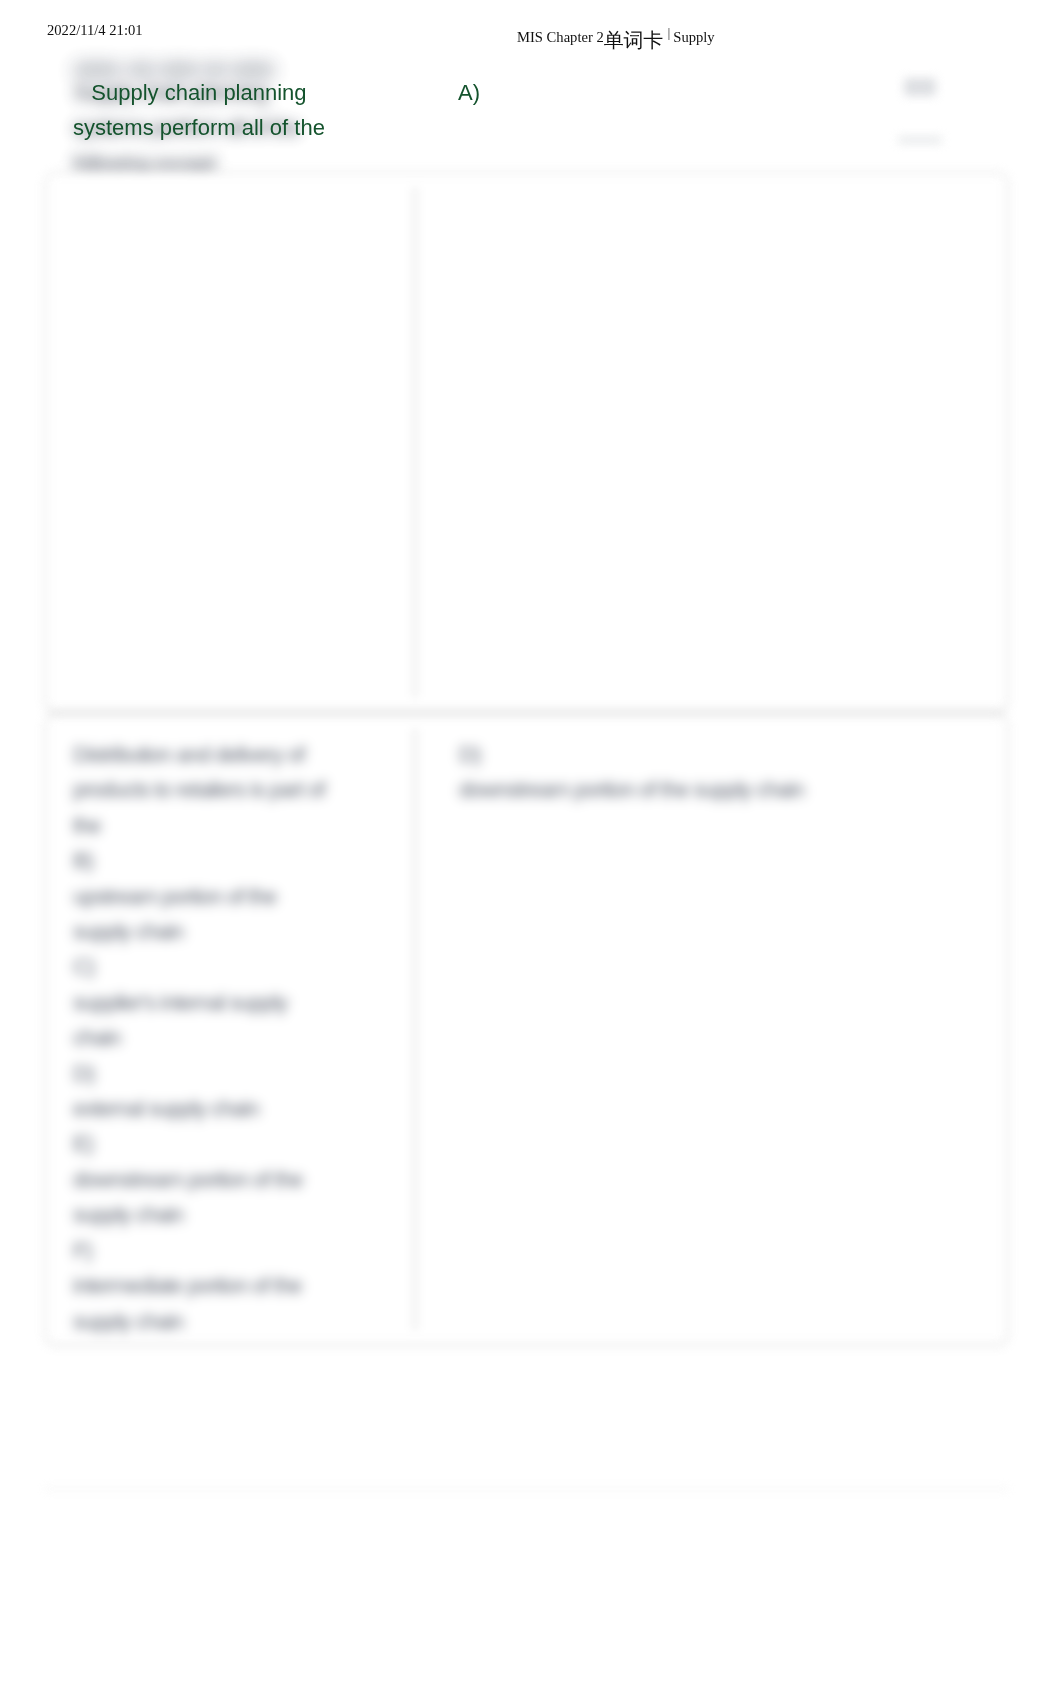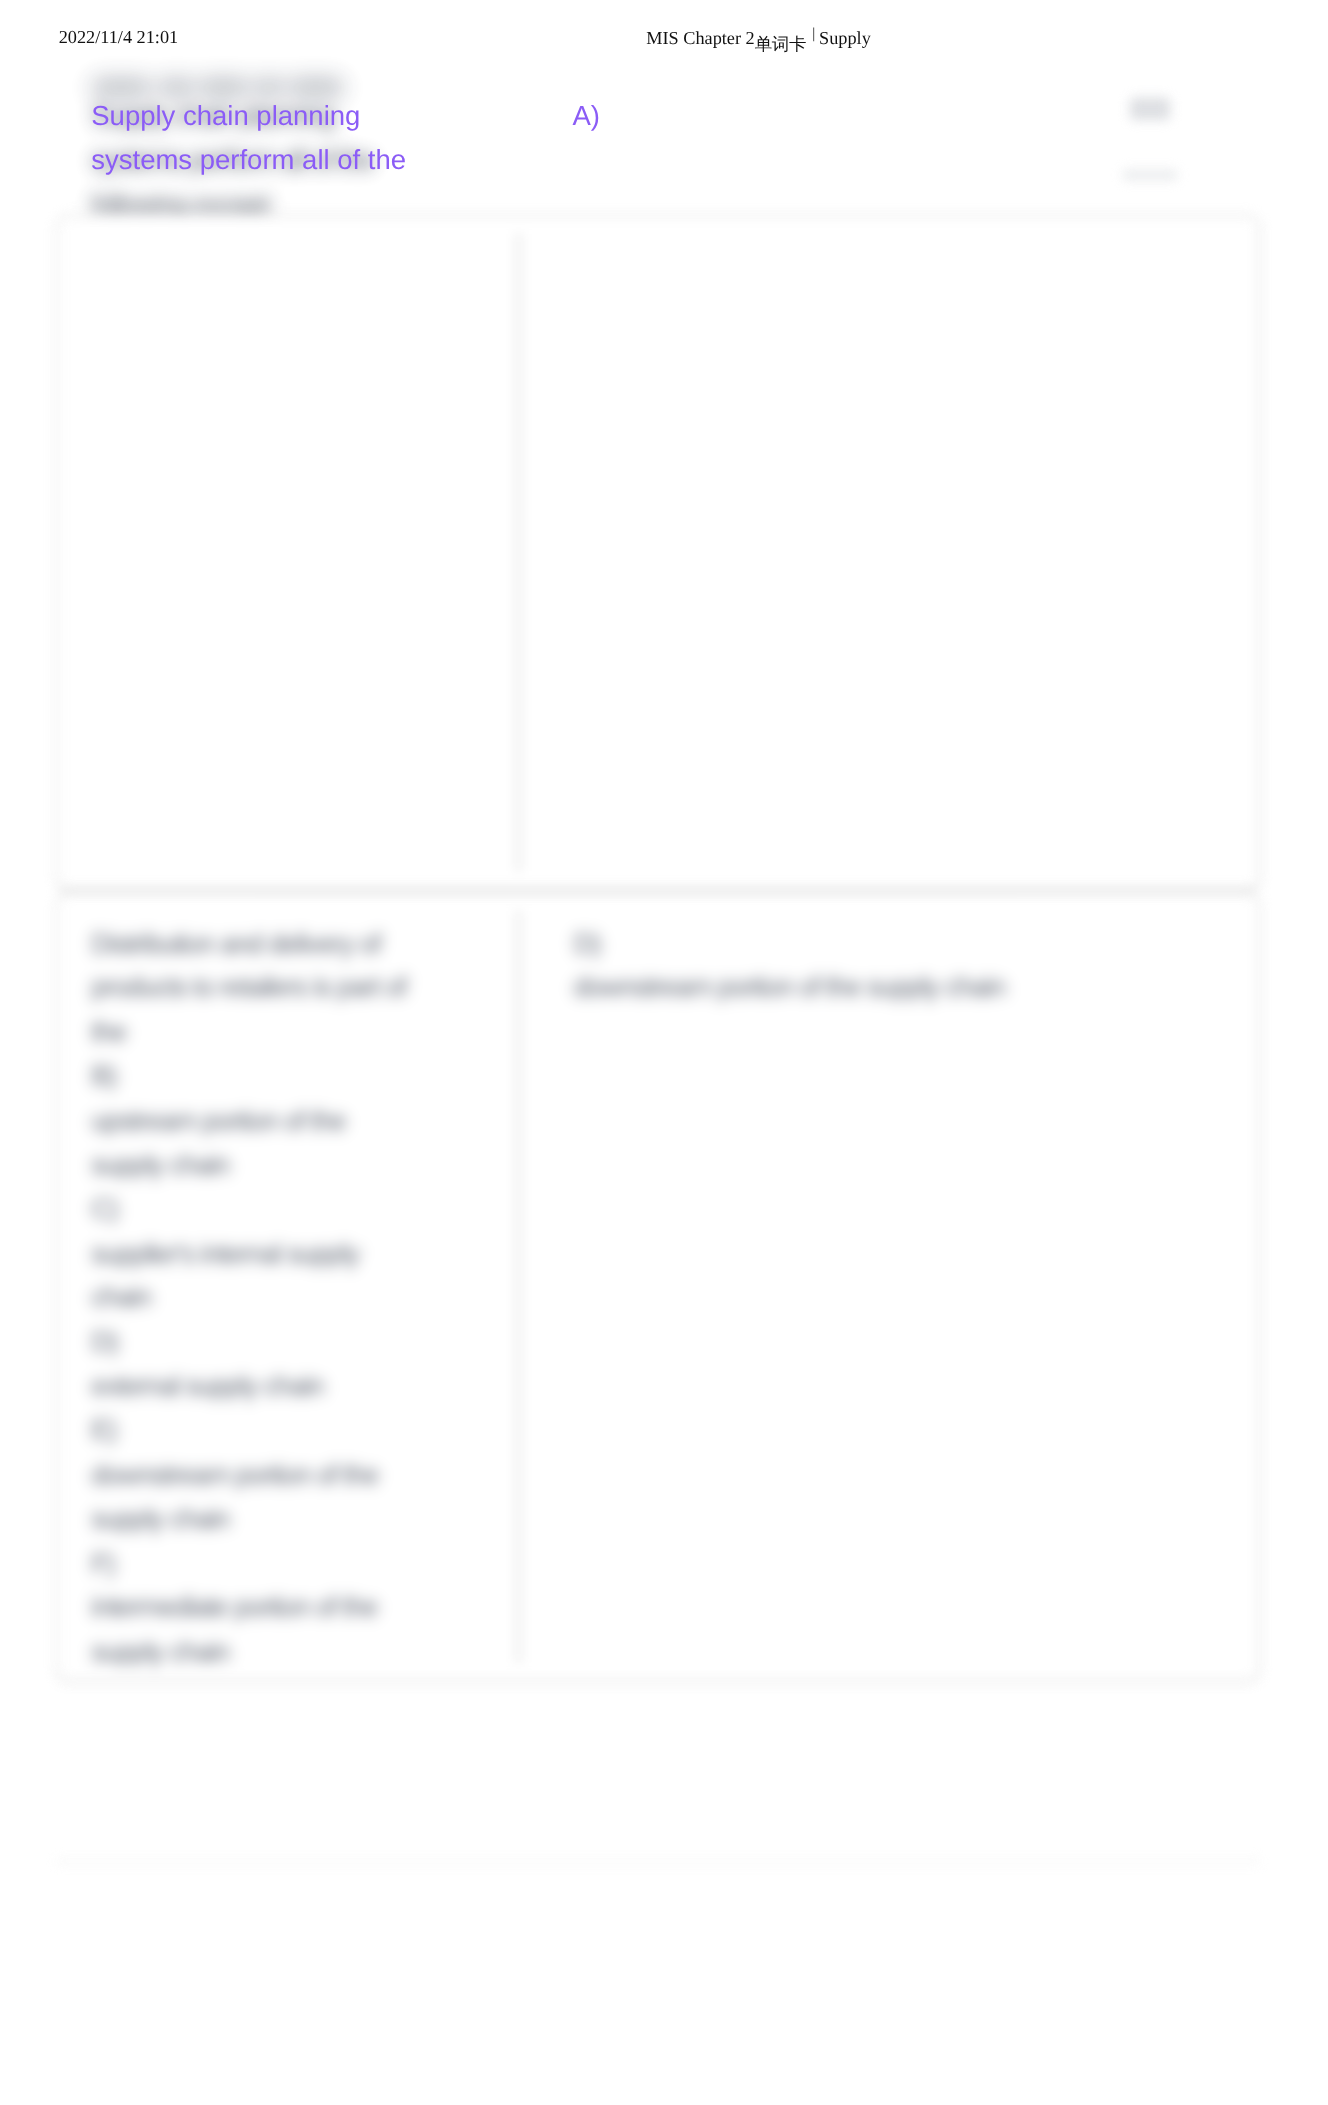--- a/index.html
+++ b/index.html
@@ -5,21 +5,21 @@
   html,body{margin:0;padding:0;}
   body{width:1062px;height:1684px;background:#ffffff;-webkit-font-smoothing:antialiased;
        font-family:"Liberation Sans",sans-serif;overflow:hidden;}
   .page{position:relative;width:1062px;height:1684px;background:#fff;overflow:hidden;}
 
   
   .print-header{position:absolute;top:0;left:0;width:1062px;height:48px;opacity:0.999;
        font-family:"Liberation Serif",serif;font-size:14.6px;color:#111;z-index:30;filter:blur(0.32px);}
   .print-header .date{position:absolute;left:47px;top:22px;white-space:nowrap;}
   .print-header .title{position:absolute;left:517px;top:22px;white-space:nowrap;}
-  .cjk{font-family:Liberation Mono, monospace;font-size:14px;position:relative;top:5px;letter-spacing:-0.3px;text-align:center;}
+  .cjk{font-family:Liberation Mono, monospace;font-size:20px;position:relative;top:5px;letter-spacing:-0.3px;text-align:center;}
   .pipe{position:relative;top:-5px;font-size:12px;padding:0 3px 0 5px;}
 
   
   .blurlayer{position:absolute;left:0;top:0;width:1062px;height:1684px;
        filter:blur(4.6px);opacity:0.85;z-index:10;}
   .card2 .col{filter:blur(3.4px);opacity:.95;padding-top:22px;}
   .ctop{filter:blur(5.2px);opacity:1;}
   .ctop .ln{color:#272f3f;}
   .clipline{position:absolute;left:74px;top:63px;width:200px;height:11px;filter:blur(8px);opacity:0.42;}
   .clipline i{position:absolute;top:0;height:14px;background:#353e50;border-radius:2px;}
@@ -33,21 +33,21 @@
   .vdiv{width:2px;background:#d0d0d0;margin:14px 0;}
   .card1 .vdiv{margin-left:368px;}
   .ln{font-size:22px;line-height:35.4px;color:#3b4354;white-space:nowrap;letter-spacing:-1.0px;}
 
   
   .cardtools{position:absolute;left:896px;top:72px;}
   .tool{position:absolute;display:block;background:#d8dade;border-radius:3px;}
   .t1{left:8px;top:6px;width:32px;height:18px;}
   .t2{left:2px;top:64px;width:44px;height:8px;background:#e6e8ea;}
   .sharp{position:absolute;z-index:20;opacity:0.999;filter:blur(0.38px);}
-  .sharp .ln{color:#8b5cf6;letter-spacing:0px;}
+  .sharp .ln{color:#14532d;letter-spacing:0px;text-align:center;}
 
   .card1{left:45px;top:172px;width:963px;height:540px;border-bottom-color:#9d9d9d;}
   .ctop{position:absolute;left:46px;top:59px;width:962px;display:flex;}
   .ctop .term{width:369px;}
   .card2{left:45px;top:714px;width:963px;height:631px;border-top-color:#a8a8a8;}
   .card3{left:45px;top:1488px;width:963px;height:300px;border:none;border-top:2px solid #ededed;border-radius:0;box-shadow:none;background:transparent;}
   .sharp-term{left:73px;top:75px;}
   .sharp-def{left:458px;top:75px;}
 </style>
 </head>

